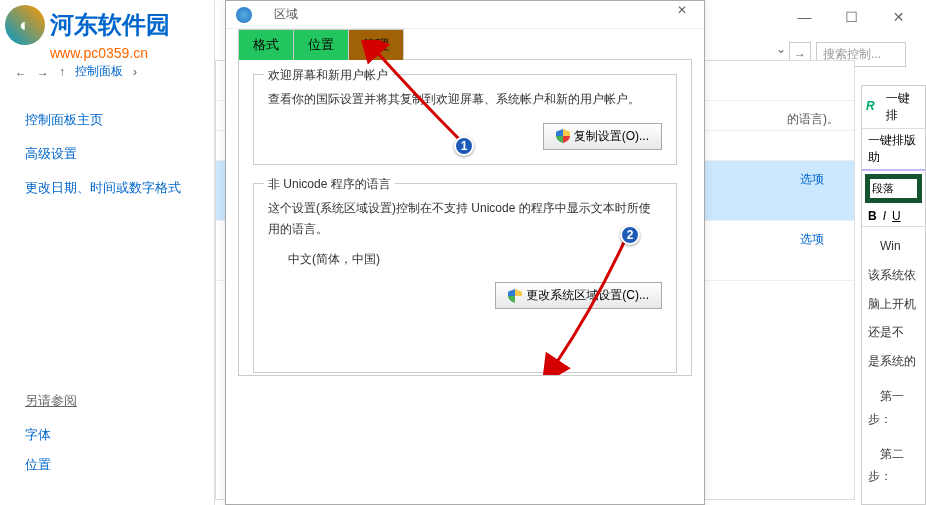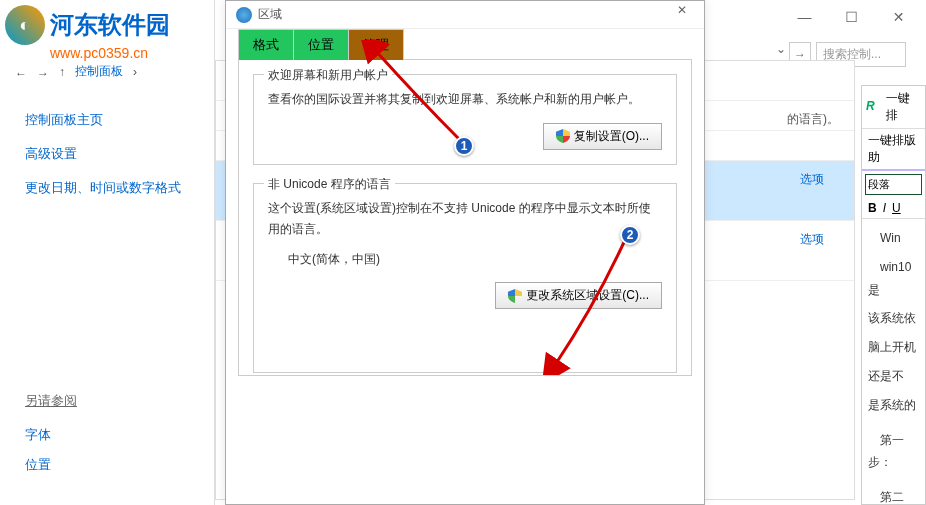--- a/index.html
+++ b/index.html
@@ -29,21 +29,21 @@
     
     
     .mid-list { position: absolute; left: 215px; top: 60px; width: 640px; height: 440px; background: #fff; border: 1px solid #ddd; }
     .mid-row { padding: 10px 15px; border-bottom: 1px solid #eee; color: #333; }
     .mid-row.highlight { background: #cce8ff; }
     .mid-link { float: right; color: #0066cc; cursor: pointer; padding-right: 15px; }
     .mid-text { color: #555; }
     
     
     .dialog { position: absolute; left: 225px; top: 0; width: 480px; height: 505px; background: #fff; border: 1px solid #aaa; box-shadow: 0 0 10px rgba(0,0,0,0.1); z-index: 100; }
-    .dialog-title { padding: 6px 10px; display: flex; align-items: center; gap: 6px; color: #555; border-bottom: 1px solid #eee; height: 28px; }
+    .dialog-title { padding: 6px 10px; display: flex; align-items: center; gap: 22px; color: #555; border-bottom: 1px solid #eee; height: 28px; }
     .dialog-globe { width: 16px; height: 16px; border-radius: 50%; background: radial-gradient(circle, #5ab0e6, #2070c0); }
     .dialog-close { position: absolute; top: 2px; right: 2px; width: 40px; height: 24px; text-align: center; cursor: pointer; color:#666; }
     
     .tabs { display: flex; padding: 0 12px; }
     .tab { padding: 6px 14px; border: 1px solid #ccc; border-bottom: none; background: #22c55e; cursor: pointer; font-size: 13px; margin-right: -1px; }
     .tab.active { background: #a16207; position: relative; z-index: 2; }
     .tab-content { border: 1px solid #ccc; margin: 0 12px 12px; padding: 14px; margin-top: -1px; height: 317px; }
     
     .group { border: 1px solid #ccc; padding: 14px; margin-bottom: 18px; position: relative; }
     .group-title { position: absolute; top: -8px; left: 10px; background: #fff; padding: 0 4px; color: #333; font-size: 12px; }
@@ -54,21 +54,21 @@
     
     
     .arrow { position: absolute; z-index: 200; pointer-events: none; }
     .badge { position: absolute; width: 20px; height: 20px; border-radius: 50%; background: #1e5bb8; border: 2px solid #fff; color: #fff; display: flex; align-items: center; justify-content: center; font-size: 12px; font-weight: bold; z-index: 201; box-shadow: 0 1px 3px rgba(0,0,0,0.4); }
     
     
     .right-panel { position: absolute; right: 0; top: 85px; width: 65px; height: 420px; background: #fff; border: 1px solid #ccc; z-index: 50; overflow: hidden; }
     .rp-title { padding: 4px; display: flex; align-items: center; gap: 4px; font-size: 12px; border-bottom: 1px solid #ddd; }
     .rp-logo { width: 16px; height: 16px; color: #00aa66; font-weight: bold; font-style: italic; }
     .rp-tab { background: #fff; padding: 3px 6px; border-bottom: 2px solid #c4b5fd; font-size: 12px; }
-    .rp-select { margin: 3px; padding: 2px; border: 1px solid #14532d; background: #fff; font-size: 11px; }
+    .rp-select { margin: 3px; padding: 2px; border: 5px solid #14532d; background: #fff; font-size: 11px; }
     .rp-toolbar { padding: 3px 6px; display: flex; gap: 6px; border-bottom: 1px solid #ddd; font-size: 12px; }
     .rp-body { padding: 8px 6px; font-size: 12px; line-height: 1.9; color: #333; }
     .rp-body p { margin-bottom: 6px; text-indent: 1em; }
   </style>
 </head>
 <body>
 
 <div class="watermark">
   <div class="watermark-title">
     <div class="watermark-logo">◐</div>
@@ -192,21 +192,20 @@
   </div>
   <div class="rp-tab">一键排版助</div>
   <div class="rp-select">段落</div>
   <div class="rp-toolbar">
     <b>B</b>
     <i>I</i>
     <u>U</u>
   </div>
   <div class="rp-body">
     <p>Win</p>
-    <p>win10是</p>
     <p style="text-indent:0;">该系统依</p>
     <p style="text-indent:0;">脑上开机</p>
     <p style="text-indent:0;">还是不</p>
     <p style="text-indent:0;">是系统的</p>
     <p style="margin-top:12px;">第一步：</p>
     <p style="margin-top:12px;">第二步：</p>
   </div>
 </div>
 
 </body></html>

